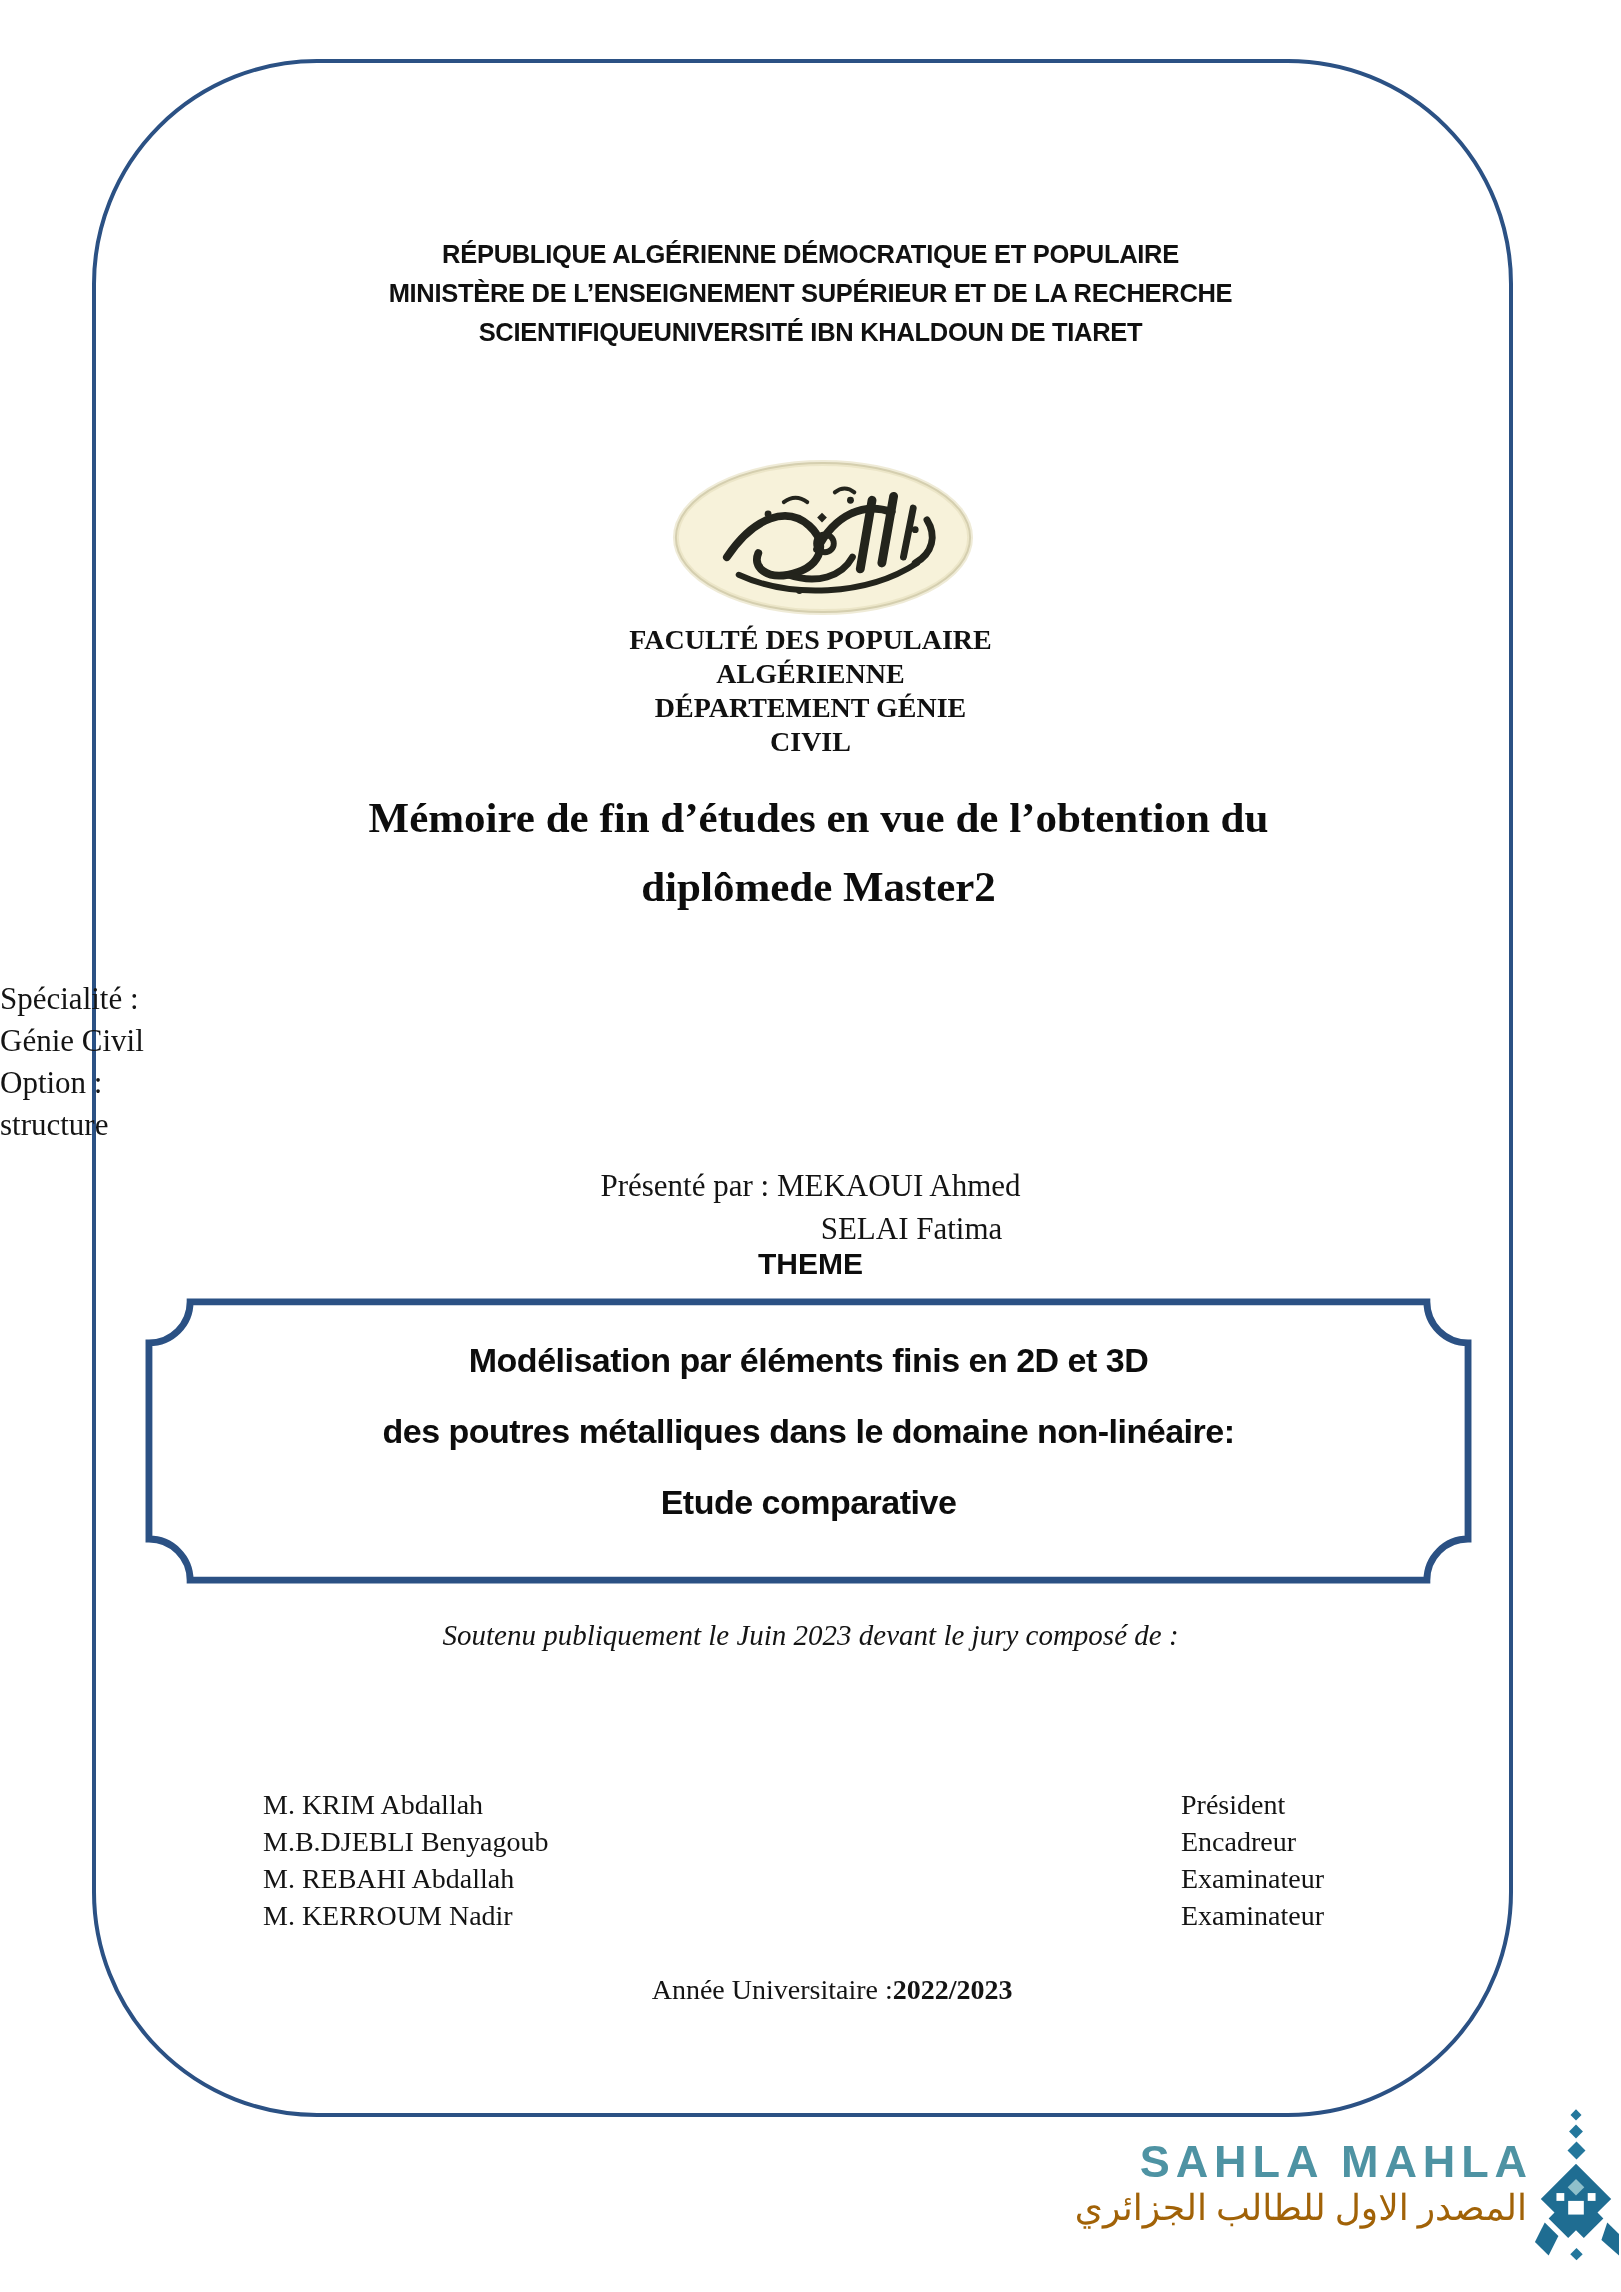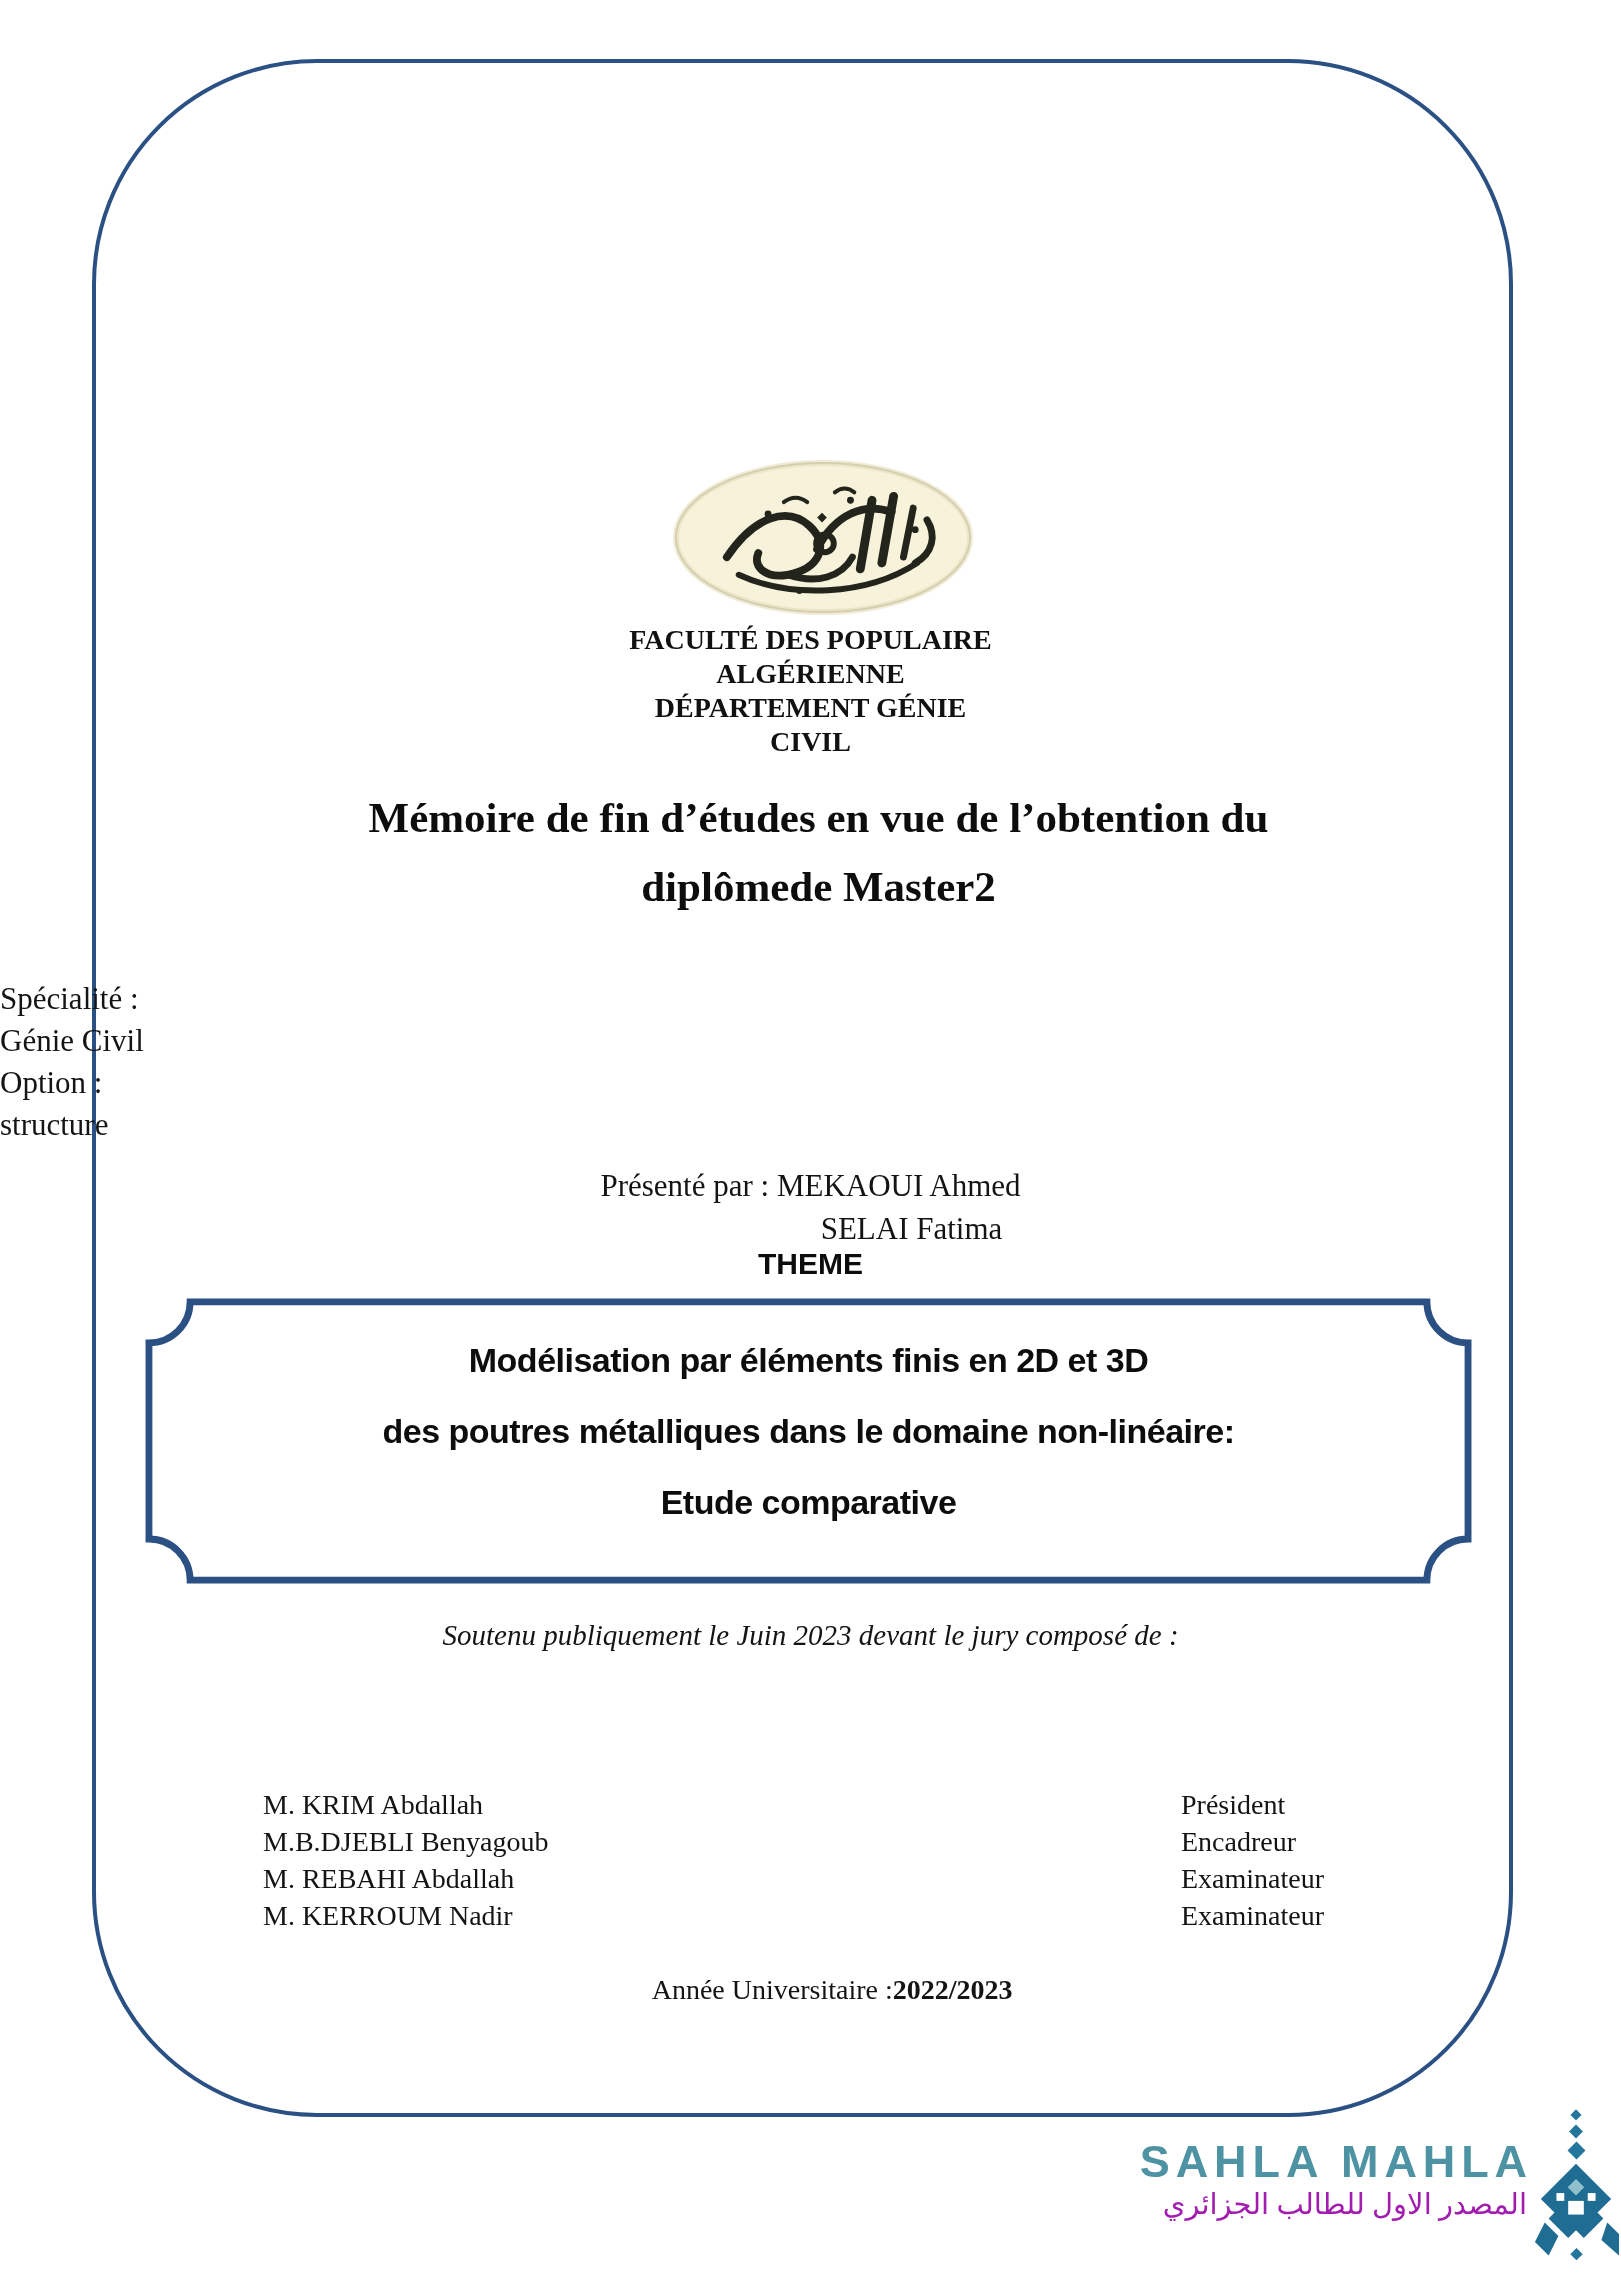--- a/index.html
+++ b/index.html
@@ -73,31 +73,36 @@
   .year .bold{font-weight:bold;}
   .footer-logo{position:absolute;right:0;top:2107px;width:470px;height:181px;}
   .brand-wordmark{
     position:absolute;right:88px;top:29px;
     font-family:"Liberation Sans", sans-serif;
     font-weight:bold;font-size:45px;letter-spacing:5.9px;
     color:#4e93a3;white-space:nowrap;
   }
   .brand-tagline{
     position:absolute;right:94px;top:80px;
-    font-size:29px;color:#a21caf;direction:rtl;white-space:nowrap;text-align:center;
+    font-size:36px;color:#a16207;direction:rtl;white-space:nowrap;text-align:center;
   }
   .kufic-mark{position:absolute;right:2px;top:0;width:86px;height:178px;}
 </style>
 </head>
 <body>
 
 <div class="page">
 
   <div class="border-frame"></div>
 
+  <div class="gov-header">
+    <div>RÉPUBLIQUE ALGÉRIENNE DÉMOCRATIQUE ET POPULAIRE</div>
+    <div>MINISTÈRE DE L’ENSEIGNEMENT SUPÉRIEUR ET DE LA RECHERCHE</div>
+    <div>SCIENTIFIQUEUNIVERSITÉ IBN KHALDOUN DE TIARET</div>
+  </div>
 
   <div class="seal">
     <svg width="306" height="157" viewBox="0 0 312 160" xmlns="http://www.w3.org/2000/svg">
       <ellipse cx="156" cy="80" rx="150" ry="76" fill="#f7f2da" stroke="#bdb89c" stroke-width="2"></ellipse>
       <ellipse cx="156" cy="80" rx="150" ry="76" fill="none" stroke="#e4ddbd" stroke-width="6" opacity="0.6"></ellipse>
       <g stroke="#23241c" fill="none" stroke-linecap="round">
         <path d="M58 100 C 86 58, 120 48, 142 68 S 152 112, 120 118 C 98 122, 84 110, 90 96" stroke-width="8"></path>
         <path d="M120 118 C 150 128, 175 120, 186 100" stroke-width="7"></path>
         <path d="M150 92 C 168 56, 198 44, 226 54" stroke-width="8"></path>
         <path d="M206 42 L 194 112" stroke-width="9"></path>

